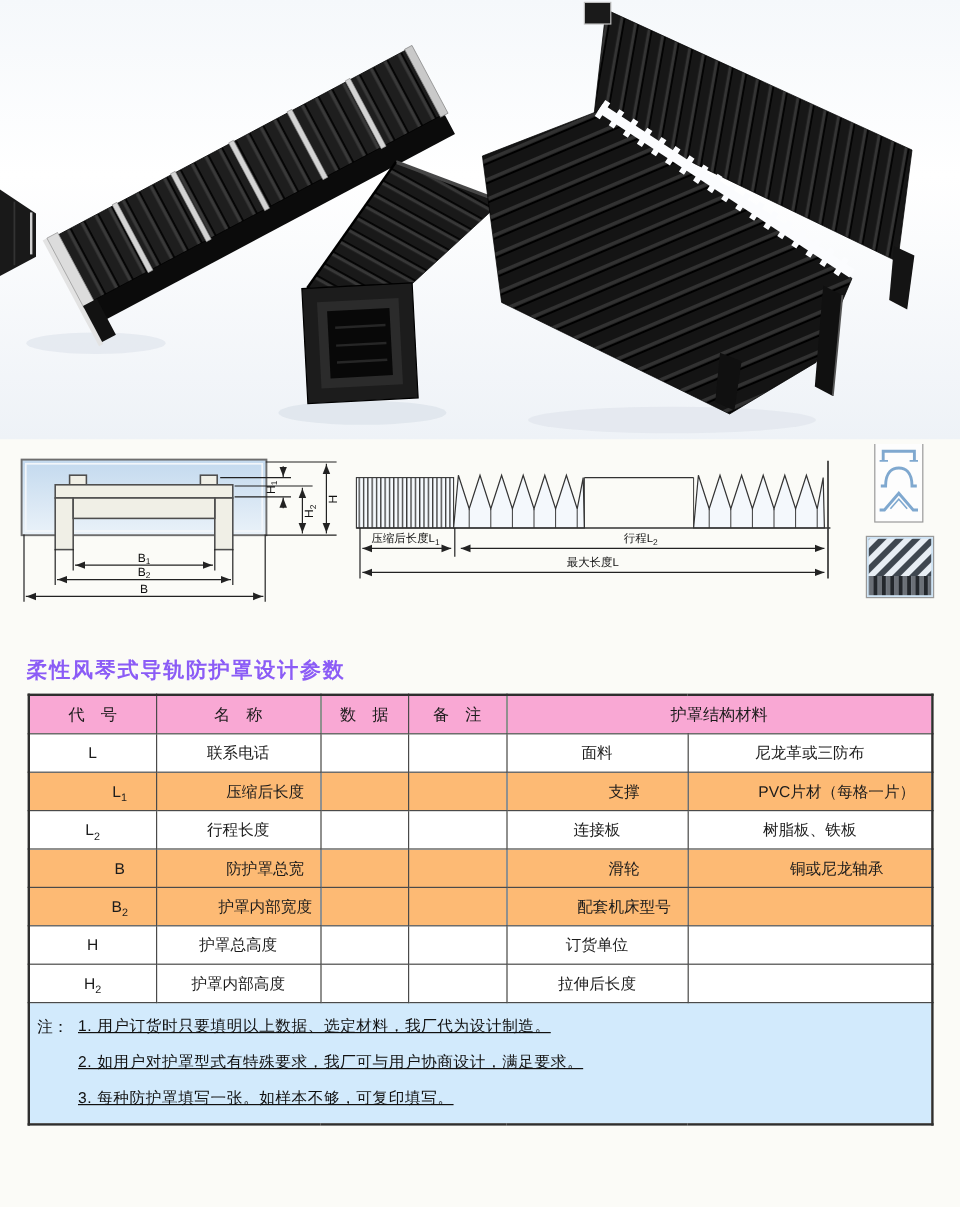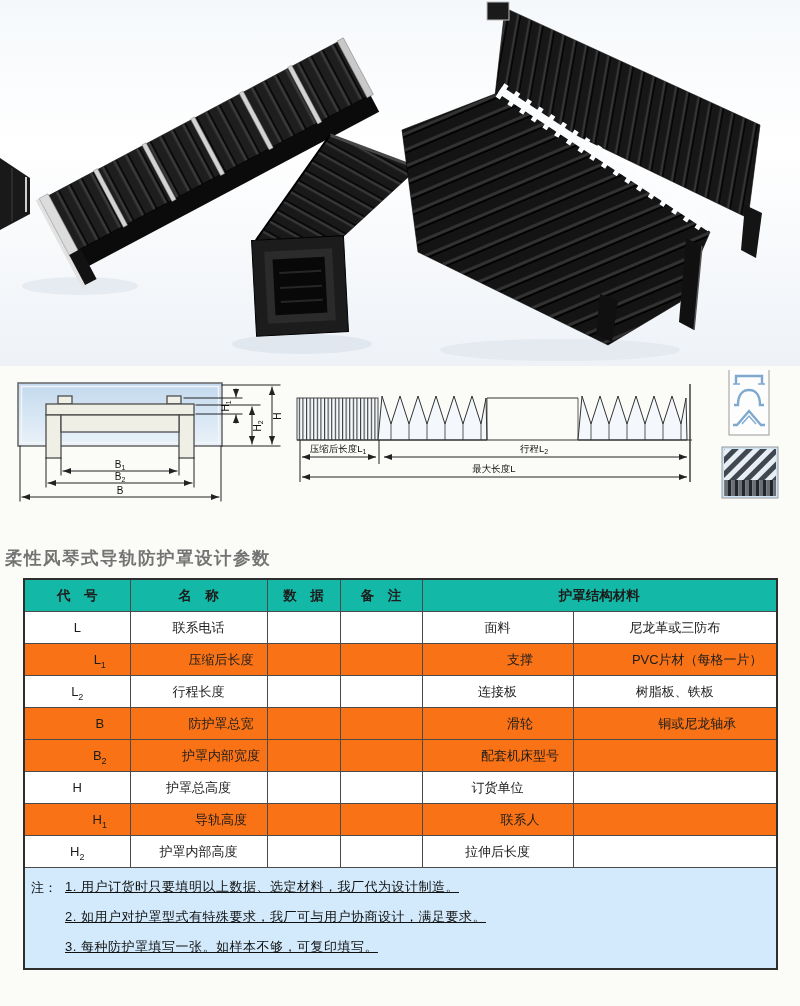--- a/index.html
+++ b/index.html
@@ -2,30 +2,30 @@
 <html><head>
 <meta charset="utf-8">
 <style>
   html,body{margin:0;padding:0;}
   body{width:800px;height:1006px;position:relative;background:#fbfbf7;
        font-family:"Liberation Sans","DejaVu Sans",sans-serif;overflow:hidden;}
   .photo-area{position:absolute;left:0;top:0;width:800px;height:366px;
        background:linear-gradient(180deg,#f5f8fb 0%,#ffffff 40%,#eef2f7 100%);}
   .photo-area svg{display:block;}
   .diagram-area{position:absolute;left:0;top:370px;width:800px;height:170px;}
-  .page-title{position:absolute;left:5px;top:546px;font-size:17.5px;font-weight:bold;
-       color:#737373;letter-spacing:1.5px;}
+  .page-title{position:absolute;left:22px;top:546px;font-size:17.5px;font-weight:bold;
+       color:#8b5cf6;letter-spacing:1.5px;}
   table.params{position:absolute;left:23px;top:578px;width:753px;border-collapse:collapse;
        table-layout:fixed;font-size:13px;color:#1c1c1c;}
   table.params td,table.params th{border:1px solid #4a4a4a;text-align:center;
        padding:0;font-weight:normal;overflow:hidden;white-space:nowrap;}
   table.params{border:2px solid #2e2e2e;}
-  tr.hdr td{height:31px;background:#14b8a6;font-size:13.5px;font-weight:bold;}
+  tr.hdr td{height:31px;background:#f9a8d4;font-size:13.5px;}
   tr.datarow td{height:31px;background:#ffffff;}
-  tr.datarow.blue td{background:#f97316;padding-left:45px;}
+  tr.datarow.blue td{background:#fdba74;padding-left:45px;}
   sub.code-sub{font-size:9px;line-height:0;}
   tr.notesrow td{height:96px;background:#d2eafc;text-align:left;vertical-align:top;}
   .notes-wrap{display:flex;padding:10px 6px 0 6px;font-size:13px;color:#111;}
   .notes-label{width:34px;flex:none;padding-top:1px;}
   .notes-items div{margin-bottom:12px;letter-spacing:0.5px;text-decoration:underline;}
   .dimtext{font-size:10px;fill:#111;}
   .dimtext-cn{font-size:9.5px;fill:#111;}
 </style>
 </head>
 <body>
@@ -278,28 +278,20 @@
     <td></td>
   </tr>
   <tr class="datarow">
     <td><span>H</span><sub class="code-sub"></sub></td>
     <td>护罩总高度</td>
     <td></td>
     <td></td>
     <td>订货单位</td>
     <td></td>
   </tr>
-  <tr class="datarow blue">
-    <td><span>H</span><sub class="code-sub">1</sub></td>
-    <td>导轨高度</td>
-    <td></td>
-    <td></td>
-    <td>联系人</td>
-    <td></td>
-  </tr>
   <tr class="datarow">
     <td><span>H</span><sub class="code-sub">2</sub></td>
     <td>护罩内部高度</td>
     <td></td>
     <td></td>
     <td>拉伸后长度</td>
     <td></td>
   </tr>
 
   <tr class="notesrow">

